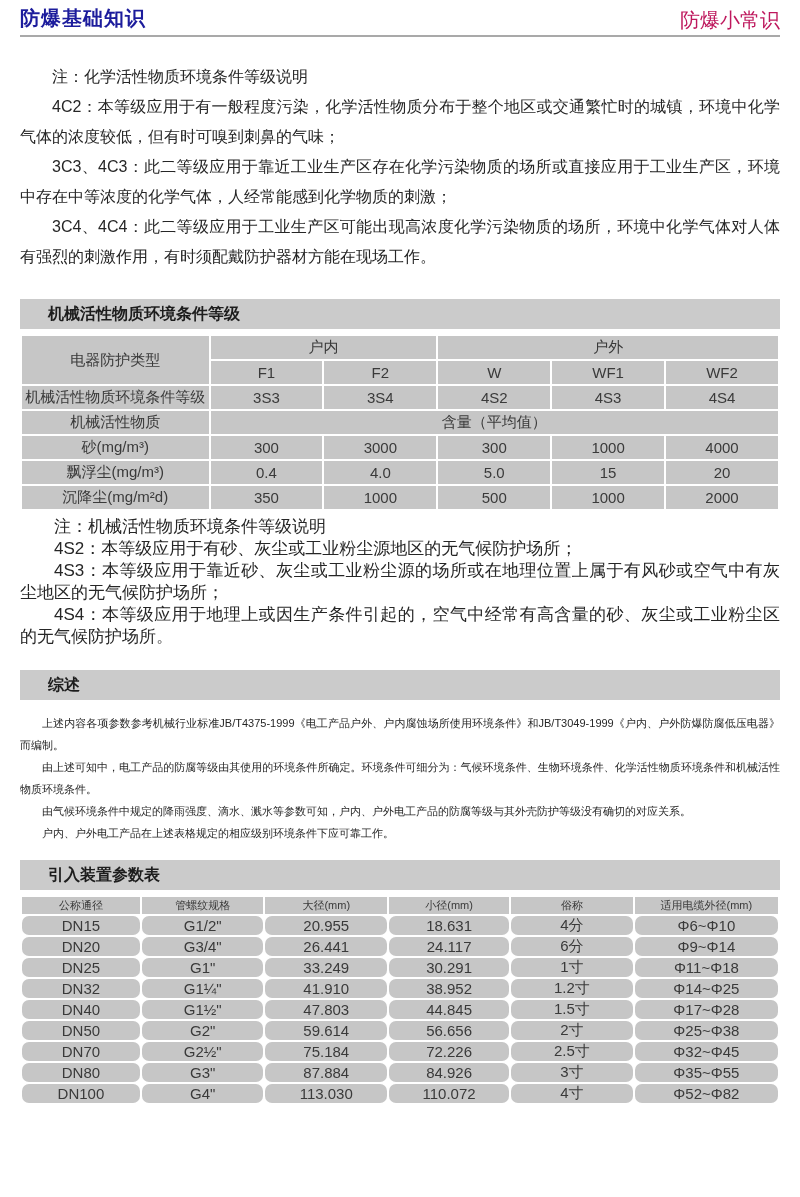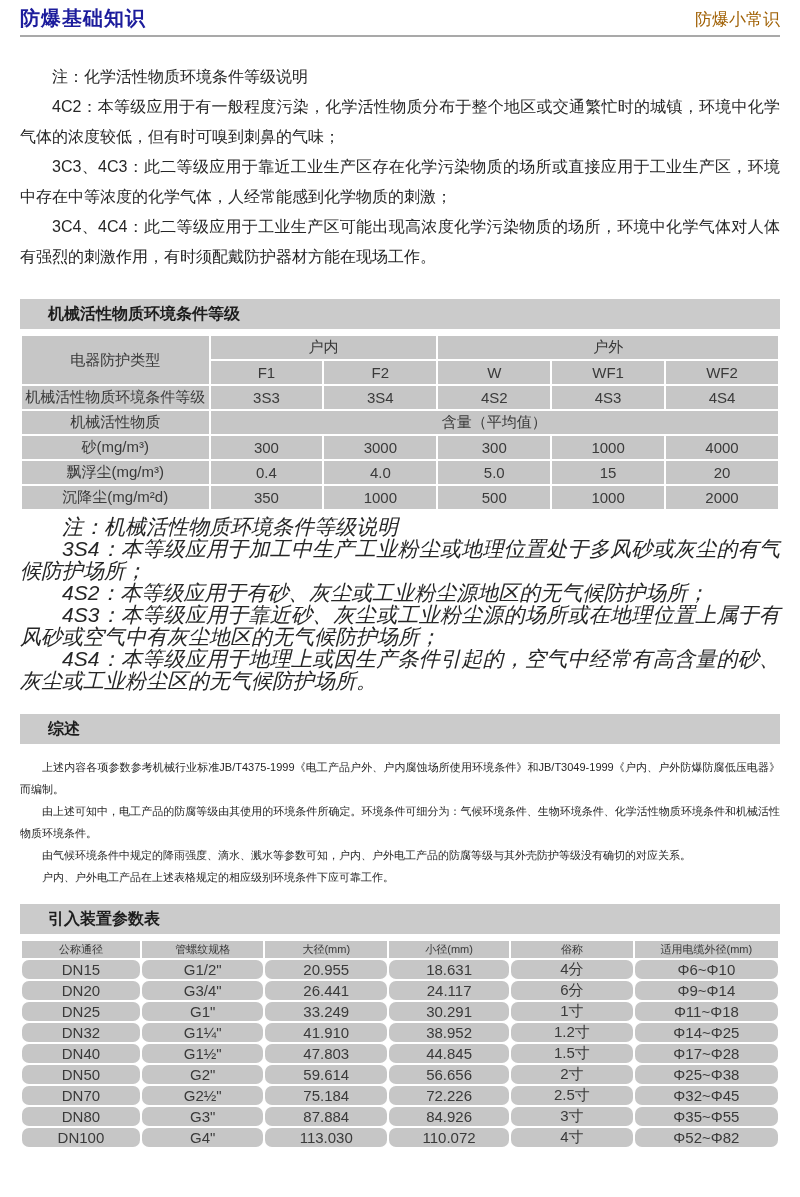--- a/index.html
+++ b/index.html
@@ -23,22 +23,22 @@
     border-bottom: 2px solid #a9a9a9;
   }
   .doc-title {
     font-size: 20px;
     font-weight: bold;
     color: #1c1c9c;
     letter-spacing: 1px;
     line-height: 26px;
   }
   .doc-subtitle {
-    font-size: 17px;
-    color: #a16207;
+    font-size: 20px;
+    color: #be185d;
     line-height: 22px;
     margin-left: 12px;
   }
 
   
   .intro { margin-top: 25px; }
   .intro p {
     margin: 0;
     text-indent: 2em;
     line-height: 30px;
@@ -91,24 +91,23 @@
   .fitting-table th:nth-child(4), .fitting-table td:nth-child(4) { width: 16.1%; }
   .fitting-table th:nth-child(5), .fitting-table td:nth-child(5) { width: 16.3%; }
   .fitting-table th:nth-child(6), .fitting-table td:nth-child(6) { width: 19.2%; }
 
   
   .notes { margin-top: 5px; }
   .notes p {
     margin: 0;
     text-indent: 2em;
     line-height: 22px;
-    font-size: 21px;
+    font-size: 17px;
     text-align: justify;
     color: #262626;
-    font-style: italic;
   }
   .summary { margin-top: 12px; }
   .summary p {
     margin: 0;
     text-indent: 2em;
     line-height: 22px;
     font-size: 11px;
     text-align: justify;
     color: #262626;
   }
@@ -182,21 +181,20 @@
       <td>1000</td>
       <td>500</td>
       <td>1000</td>
       <td>2000</td>
     </tr>
   </tbody>
     </table>
 
   <div class="notes" id="notes-block">
       <p>注：机械活性物质环境条件等级说明</p>
-      <p>3S4：本等级应用于加工中生产工业粉尘或地理位置处于多风砂或灰尘的有气候防护场所；</p>
       <p>4S2：本等级应用于有砂、灰尘或工业粉尘源地区的无气候防护场所；</p>
       <p>4S3：本等级应用于靠近砂、灰尘或工业粉尘源的场所或在地理位置上属于有风砂或空气中有灰尘地区的无气候防护场所；</p>
       <p>4S4：本等级应用于地理上或因生产条件引起的，空气中经常有高含量的砂、灰尘或工业粉尘区的无气候防护场所。</p>
     </div>
 
   <div class="section-bar bar-2">
     <span>综述</span>
   </div>
   <div class="summary" id="summary-paragraphs">
       <p>上述内容各项参数参考机械行业标准JB/T4375-1999《电工产品户外、户内腐蚀场所使用环境条件》和JB/T3049-1999《户内、户外防爆防腐低压电器》而编制。</p>

